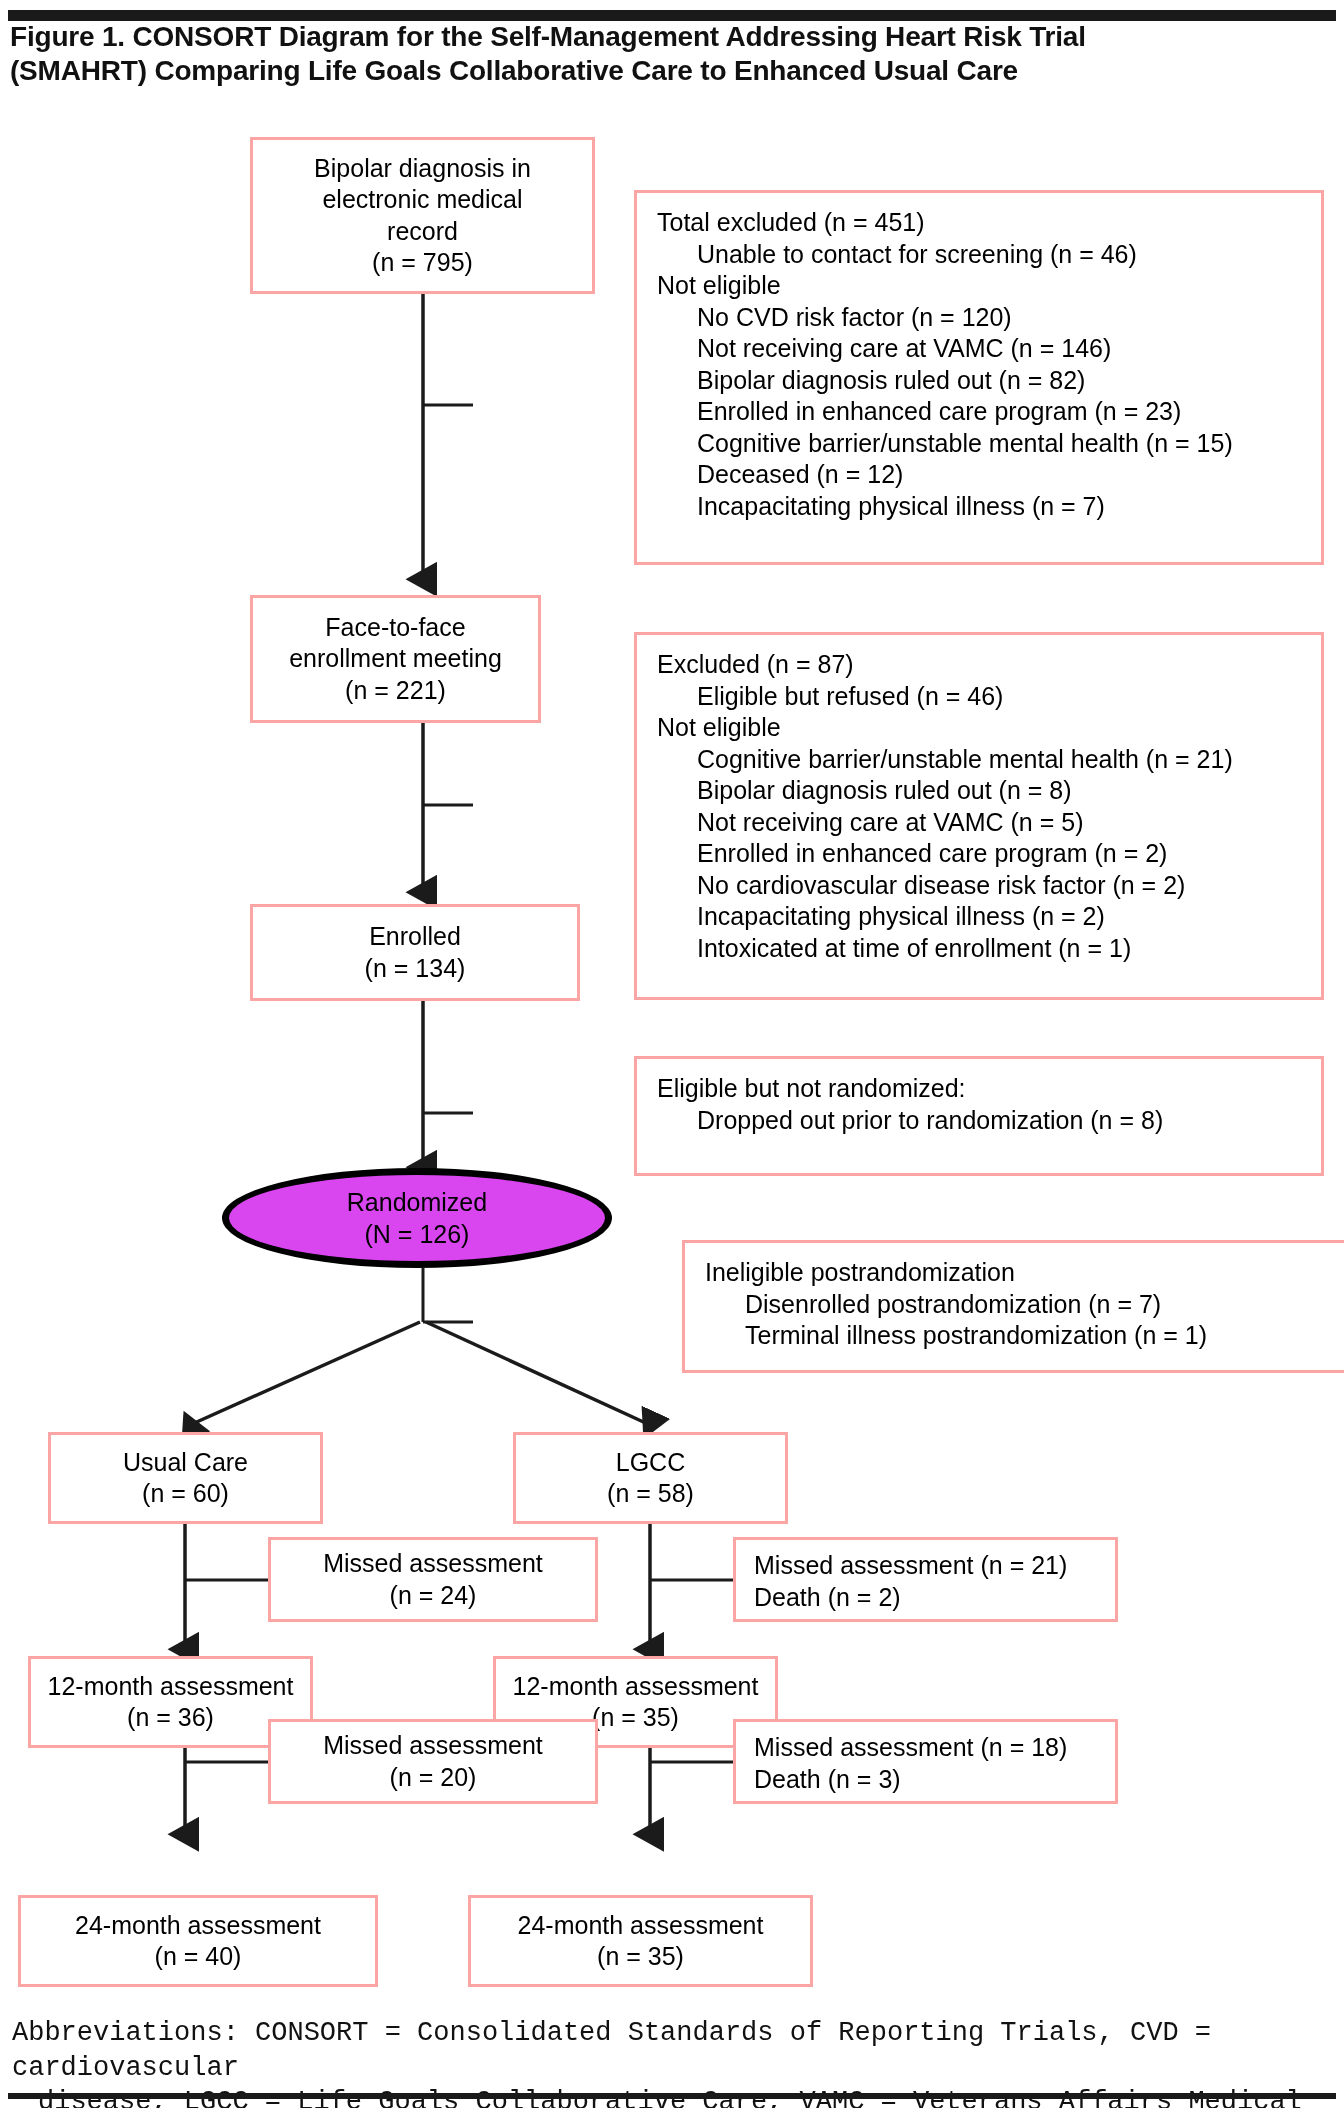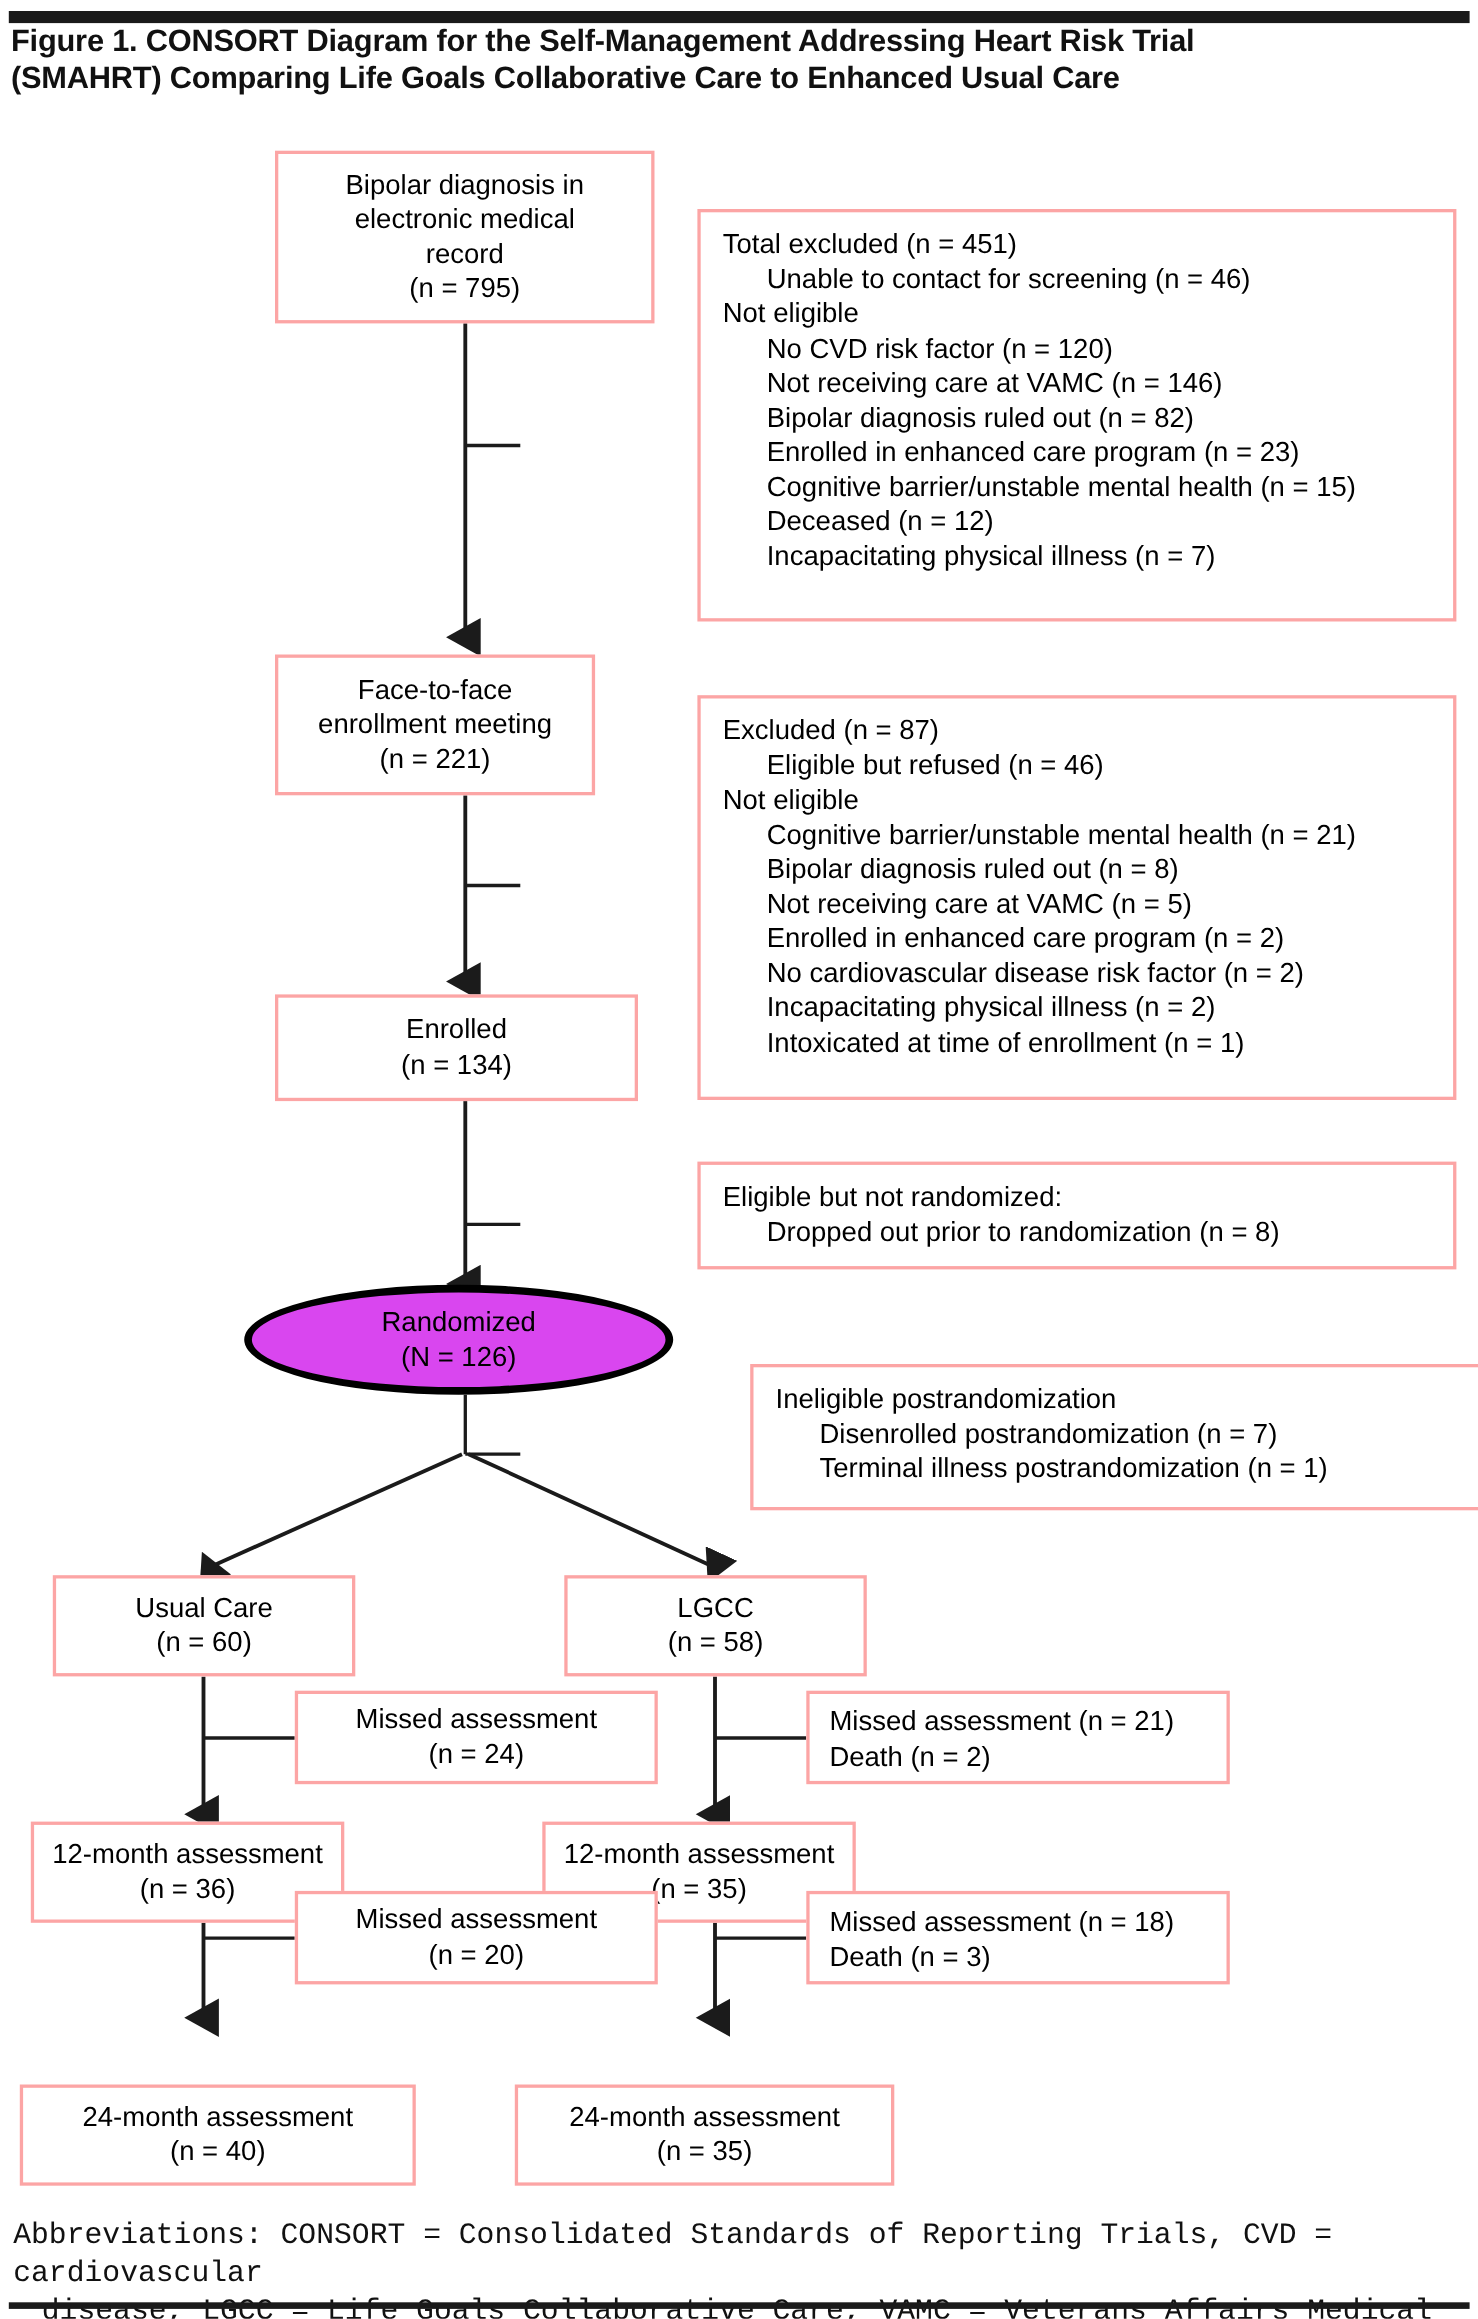--- a/index.html
+++ b/index.html
@@ -191,21 +191,21 @@
       <div class="li1">No cardiovascular disease risk factor (n = 2)</div>
       <div class="li1">Incapacitating physical illness (n = 2)</div>
       <div class="li1">Intoxicated at time of enrollment (n = 1)</div>
     </div>
 
   <div class="box center" style="left:250px; top:904px; width:330px; height:97px;">
     <div>Enrolled</div>
     <div>(n = 134)</div>
   </div>
 
-  <div class="box listbox" id="box-eligible-not-randomized" style="left:634px; top:1056px; width:690px; height:98px;">
+  <div class="box listbox" id="box-eligible-not-randomized" style="left:634px; top:1056px; width:690px; height:120px;">
       <div class="li0">Eligible but not randomized:</div>
       <div class="li1">Dropped out prior to randomization (n = 8)</div>
     </div>
 
   <div class="oval" style="left:222px; top:1168px; width:390px; height:100px;">
     <div>Randomized</div>
     <div>(N = 126)</div>
   </div>
 
   <div class="box listbox" id="box-ineligible-post" style="left:634px; top:1240px; width:690px; height:133px;margin-left:48px;">

